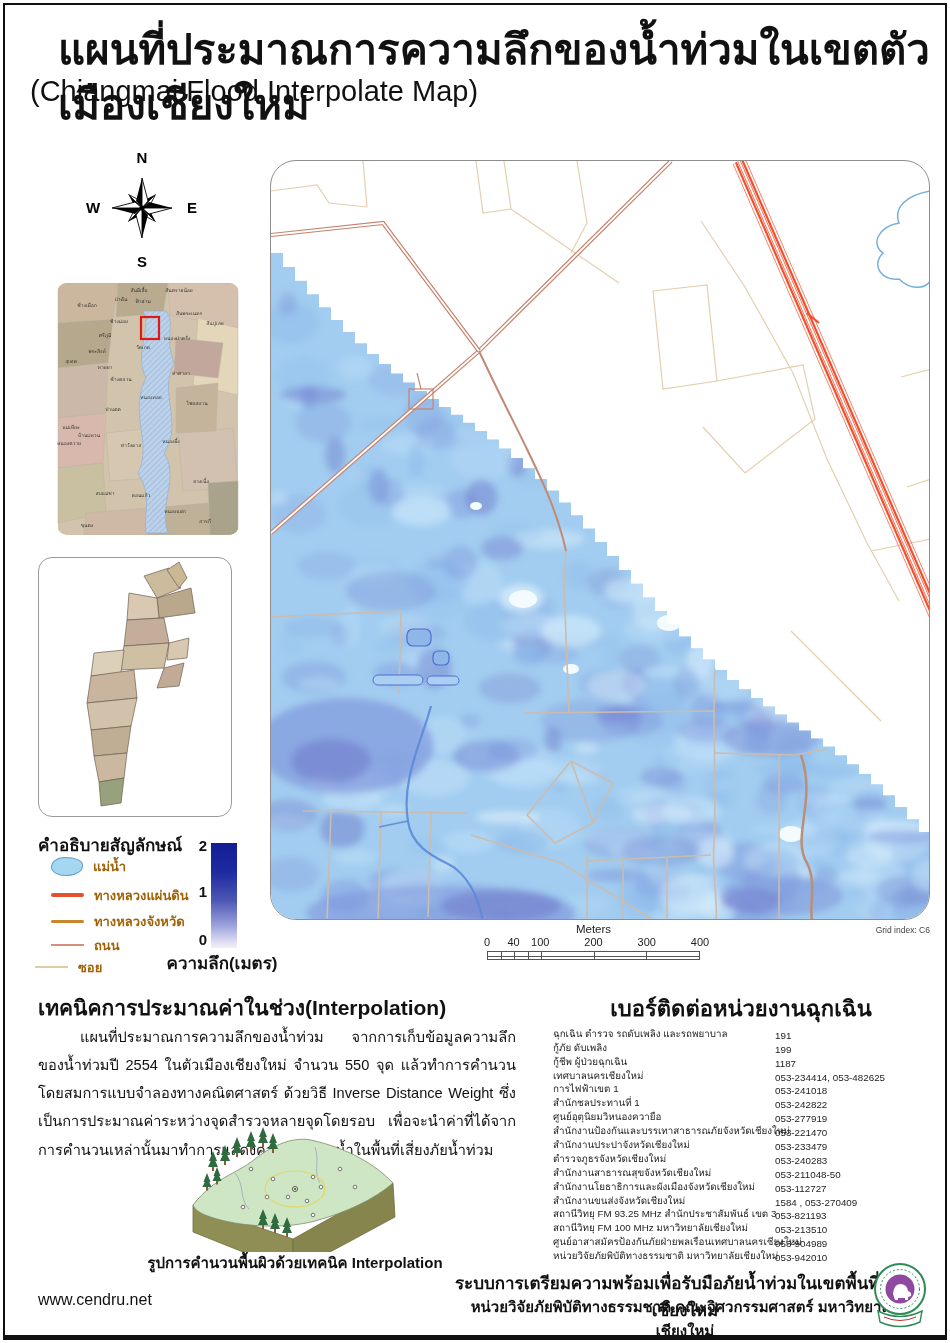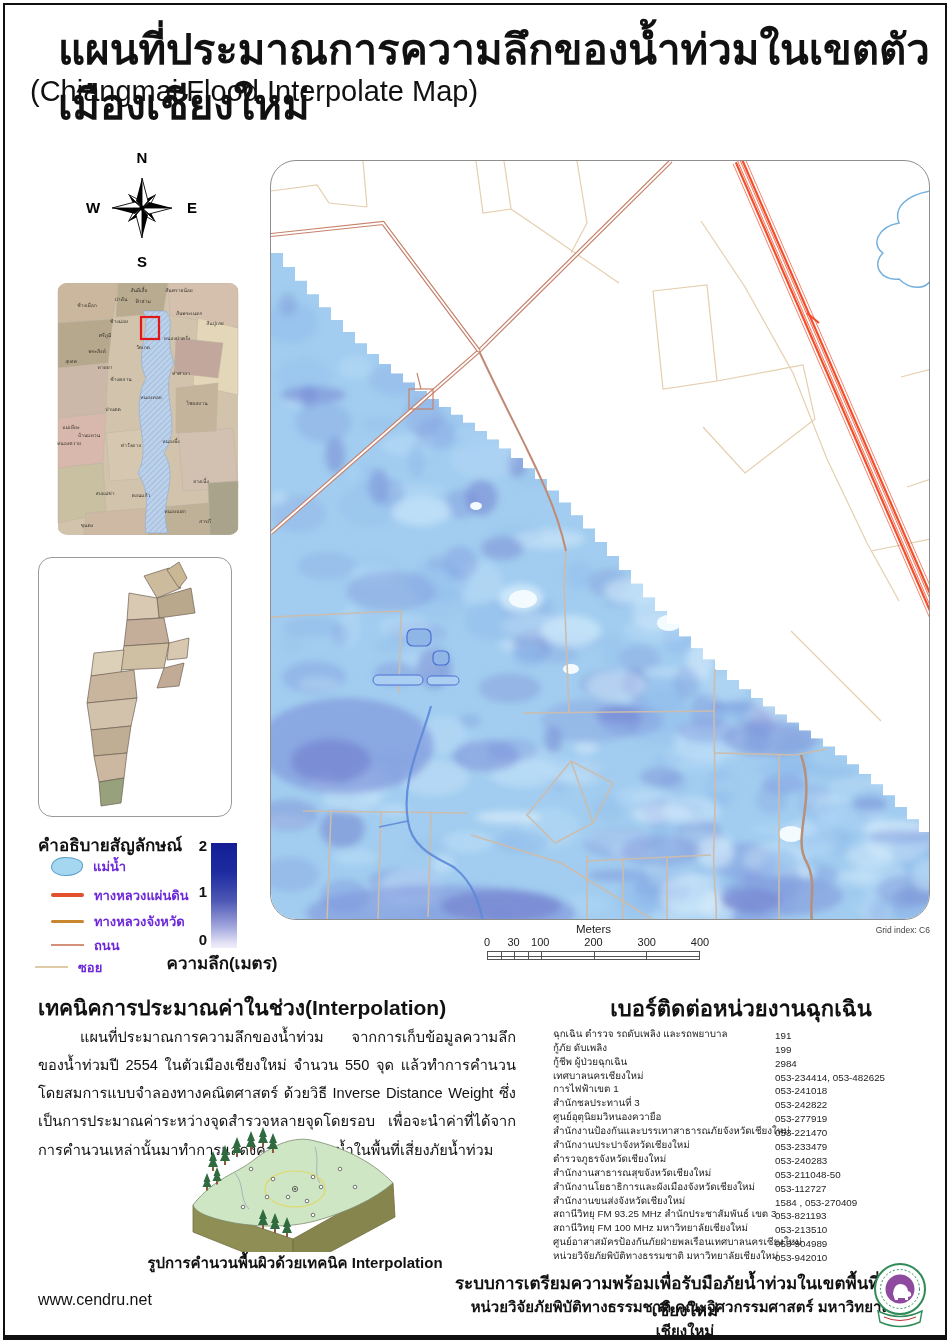--- a/index.html
+++ b/index.html
@@ -12,21 +12,21 @@
   
   .compass{left:70px;top:140px;width:160px;height:135px;}
   
   .locator{left:52px;top:278px;width:182px;height:252px;border-radius:10px;overflow:hidden;}
   .district-label{position:absolute;font-size:5px;color:#33302a;white-space:nowrap;transform:translate(-50%,-50%);}
   
   .province{left:33px;top:552px;width:192px;height:258px;border:1px solid #9a9a9a;border-radius:14px;background:#fff;overflow:hidden;}
   
   .legend-head{left:33px;top:826px;font-size:17px;font-weight:700;}
   .legend-row{position:absolute;left:46px;height:22px;display:flex;align-items:center;gap:10px;}
-  .legend-label{font-size:13px;font-weight:600;color:#6d28d9;}
+  .legend-label{font-size:13px;font-weight:600;color:#a16207;}
   .sym{display:inline-block;}
   .sym-river{width:30px;height:17px;background:#a6d7f0;border:1.4px solid #5aa0cc;border-radius:46% 60% 55% 50%/60% 45% 60% 50%;}
   .sym-nat{width:33px;height:4px;background:#e2502e;border-radius:2px;}
   .sym-prov{width:33px;height:3px;background:#c8862e;border-radius:2px;}
   .sym-road{width:33px;height:2px;background:#d4907a;}
   .sym-alley{width:33px;height:1.5px;background:#e0cba9;}
   
   .ramp{left:206px;top:838px;width:26px;height:105px;background:linear-gradient(#131e95 0%,#1e2b9f 28%,#4d58b5 55%,#9aa0da 78%,#e6e4f6 96%,#efeefb 100%);}
   .ramp-tick{position:absolute;font-size:15px;font-weight:600;width:20px;text-align:right;}
   .ramp-caption{left:142px;top:944px;width:150px;text-align:center;font-size:17px;font-weight:700;}
@@ -510,21 +510,21 @@
         <path d="M468,0 L668,462" stroke-width="0.7" transform="translate(-6,2.6)"></path>
         <path d="M536,152 L548,162" stroke-width="2.2"></path>
       </g>
     </svg>
   </div>
 
   <div class="abs scalebar">
     <div class="sb-unit">Meters</div>
     <div class="sb-ticks">
       <span class="sb-tick" style="left: 0%;">0</span>
-        <span class="sb-tick" style="left: 12.5%;">30</span>
+        <span class="sb-tick" style="left: 12.5%;">40</span>
         <span class="sb-tick" style="left: 25%;">100</span>
         <span class="sb-tick" style="left: 50%;">200</span>
         <span class="sb-tick" style="left: 75%;">300</span>
         <span class="sb-tick" style="left: 100%;">400</span>
     </div>
     <div class="sb-bar">
       <div class="sb-mid"></div>
       <div class="sb-div" style="left:6.25%;"></div>
       <div class="sb-div" style="left:12.5%;"></div>
       <div class="sb-div" style="left:18.75%;"></div>
@@ -614,32 +614,32 @@
     <div class="contact-row">
         <span class="contact-name">ฉุกเฉิน  ตำรวจ  รถดับเพลิง และรถพยาบาล</span>
         <span class="contact-phone">191</span>
       </div>
       <div class="contact-row">
         <span class="contact-name">กู้ภัย  ดับเพลิง</span>
         <span class="contact-phone">199</span>
       </div>
       <div class="contact-row">
         <span class="contact-name">กู้ชีพ  ผู้ป่วยฉุกเฉิน</span>
-        <span class="contact-phone">2984</span>
+        <span class="contact-phone">1187</span>
       </div>
       <div class="contact-row">
         <span class="contact-name">เทศบาลนครเชียงใหม่</span>
         <span class="contact-phone">053-234414, 053-482625</span>
       </div>
       <div class="contact-row">
         <span class="contact-name">การไฟฟ้าเขต 1</span>
         <span class="contact-phone">053-241018</span>
       </div>
       <div class="contact-row">
-        <span class="contact-name">สำนักชลประทานที่ 3</span>
+        <span class="contact-name">สำนักชลประทานที่ 1</span>
         <span class="contact-phone">053-242822</span>
       </div>
       <div class="contact-row">
         <span class="contact-name">ศูนย์อุตุนิยมวิหนองควายือ</span>
         <span class="contact-phone">053-277919</span>
       </div>
       <div class="contact-row">
         <span class="contact-name">สำนักงานป้องกันและบรรเทาสาธารณภัยจังหวัดเชียงใหม่</span>
         <span class="contact-phone">053-221470</span>
       </div>

